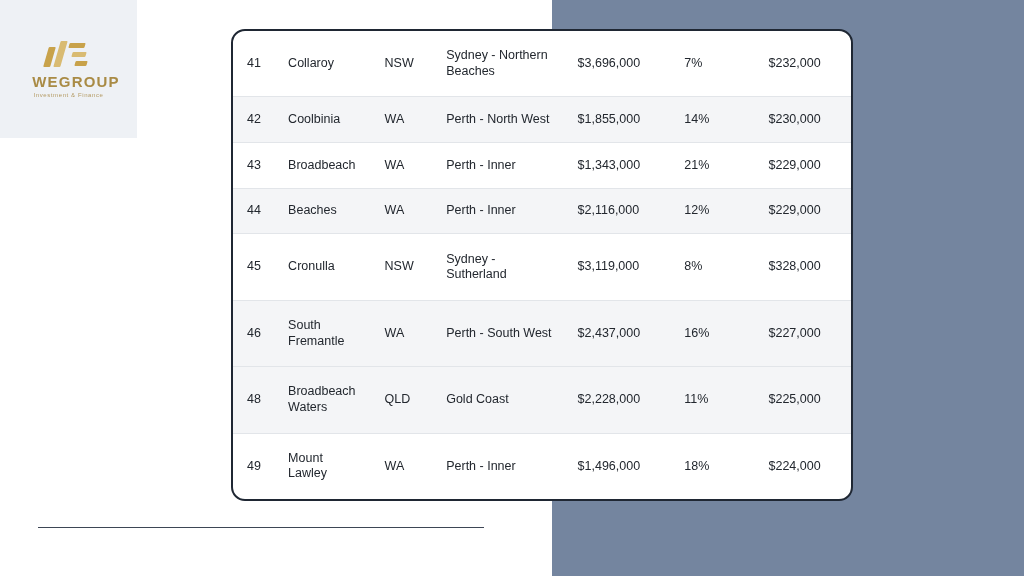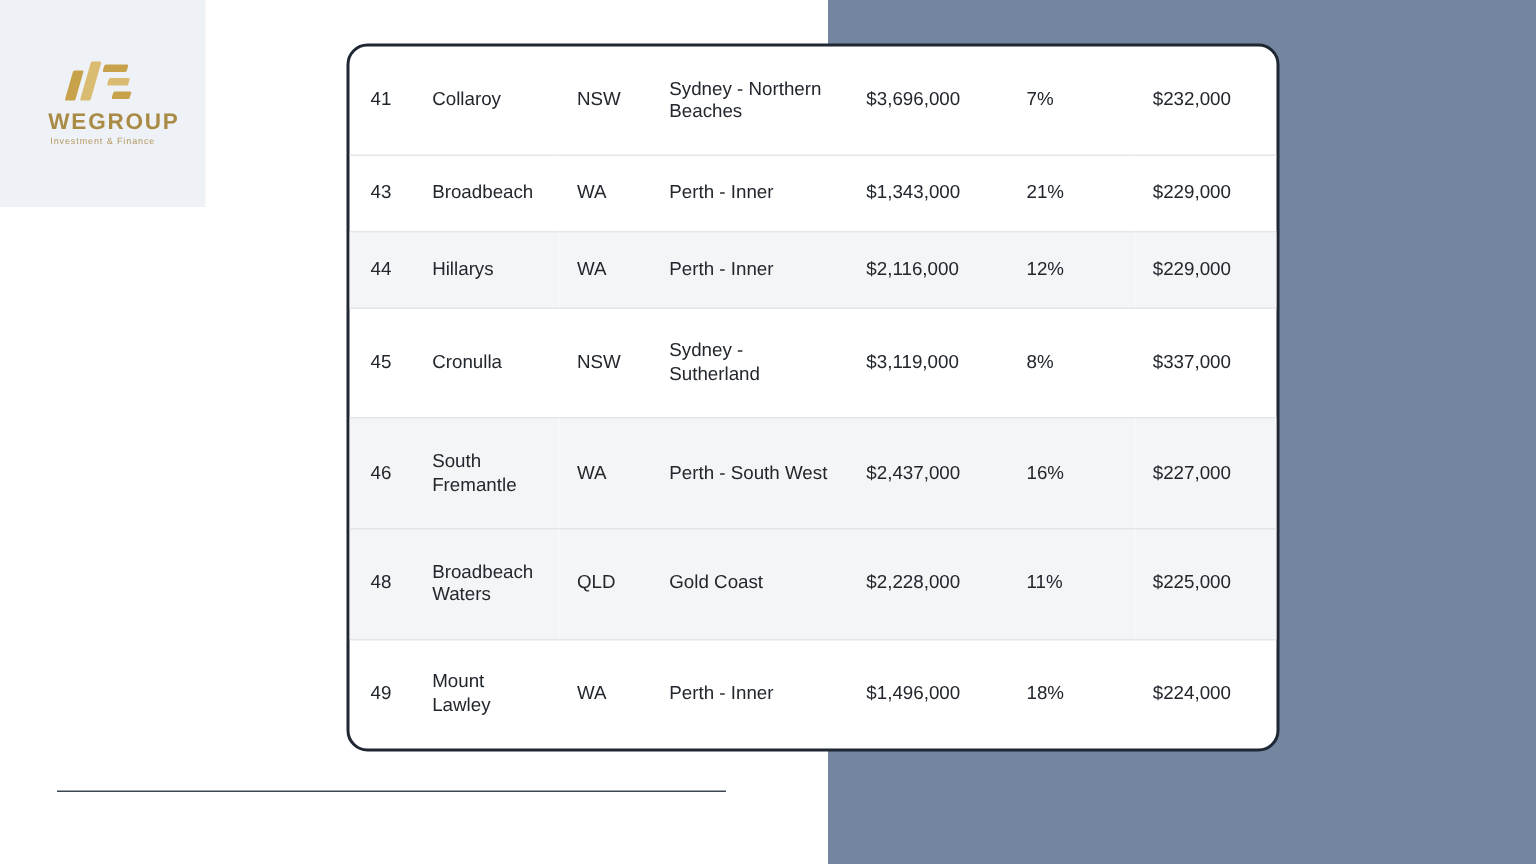--- a/index.html
+++ b/index.html
@@ -149,46 +149,55 @@
     <tbody id="table-body">
         <tr>
           <td class="c-rank">41</td>
           <td class="c-name">Collaroy</td>
           <td class="c-state">NSW</td>
           <td class="c-region">Sydney - Northern Beaches</td>
           <td class="c-price">$3,696,000</td>
           <td class="c-pct">7%</td>
           <td class="c-val">$232,000</td>
         </tr>
+        <tr class="alt">
+          <td class="c-rank">42</td>
+          <td class="c-name">Coolbinia</td>
+          <td class="c-state">WA</td>
+          <td class="c-region">Perth - North West</td>
+          <td class="c-price">$1,855,000</td>
+          <td class="c-pct">14%</td>
+          <td class="c-val">$230,000</td>
+        </tr>
         <tr>
           <td class="c-rank">43</td>
           <td class="c-name">Broadbeach</td>
           <td class="c-state">WA</td>
           <td class="c-region">Perth - Inner</td>
           <td class="c-price">$1,343,000</td>
           <td class="c-pct">21%</td>
           <td class="c-val">$229,000</td>
         </tr>
         <tr class="alt">
           <td class="c-rank">44</td>
-          <td class="c-name">Hillarys</td>
+          <td class="c-name">Beaches</td>
           <td class="c-state">WA</td>
           <td class="c-region">Perth - Inner</td>
           <td class="c-price">$2,116,000</td>
           <td class="c-pct">12%</td>
           <td class="c-val">$229,000</td>
         </tr>
         <tr>
           <td class="c-rank">45</td>
           <td class="c-name">Cronulla</td>
           <td class="c-state">NSW</td>
           <td class="c-region">Sydney - Sutherland</td>
           <td class="c-price">$3,119,000</td>
           <td class="c-pct">8%</td>
-          <td class="c-val">$337,000</td>
+          <td class="c-val">$328,000</td>
         </tr>
         <tr class="alt">
           <td class="c-rank">46</td>
           <td class="c-name">South Fremantle</td>
           <td class="c-state">WA</td>
           <td class="c-region">Perth - South West</td>
           <td class="c-price">$2,437,000</td>
           <td class="c-pct">16%</td>
           <td class="c-val">$227,000</td>
         </tr>

